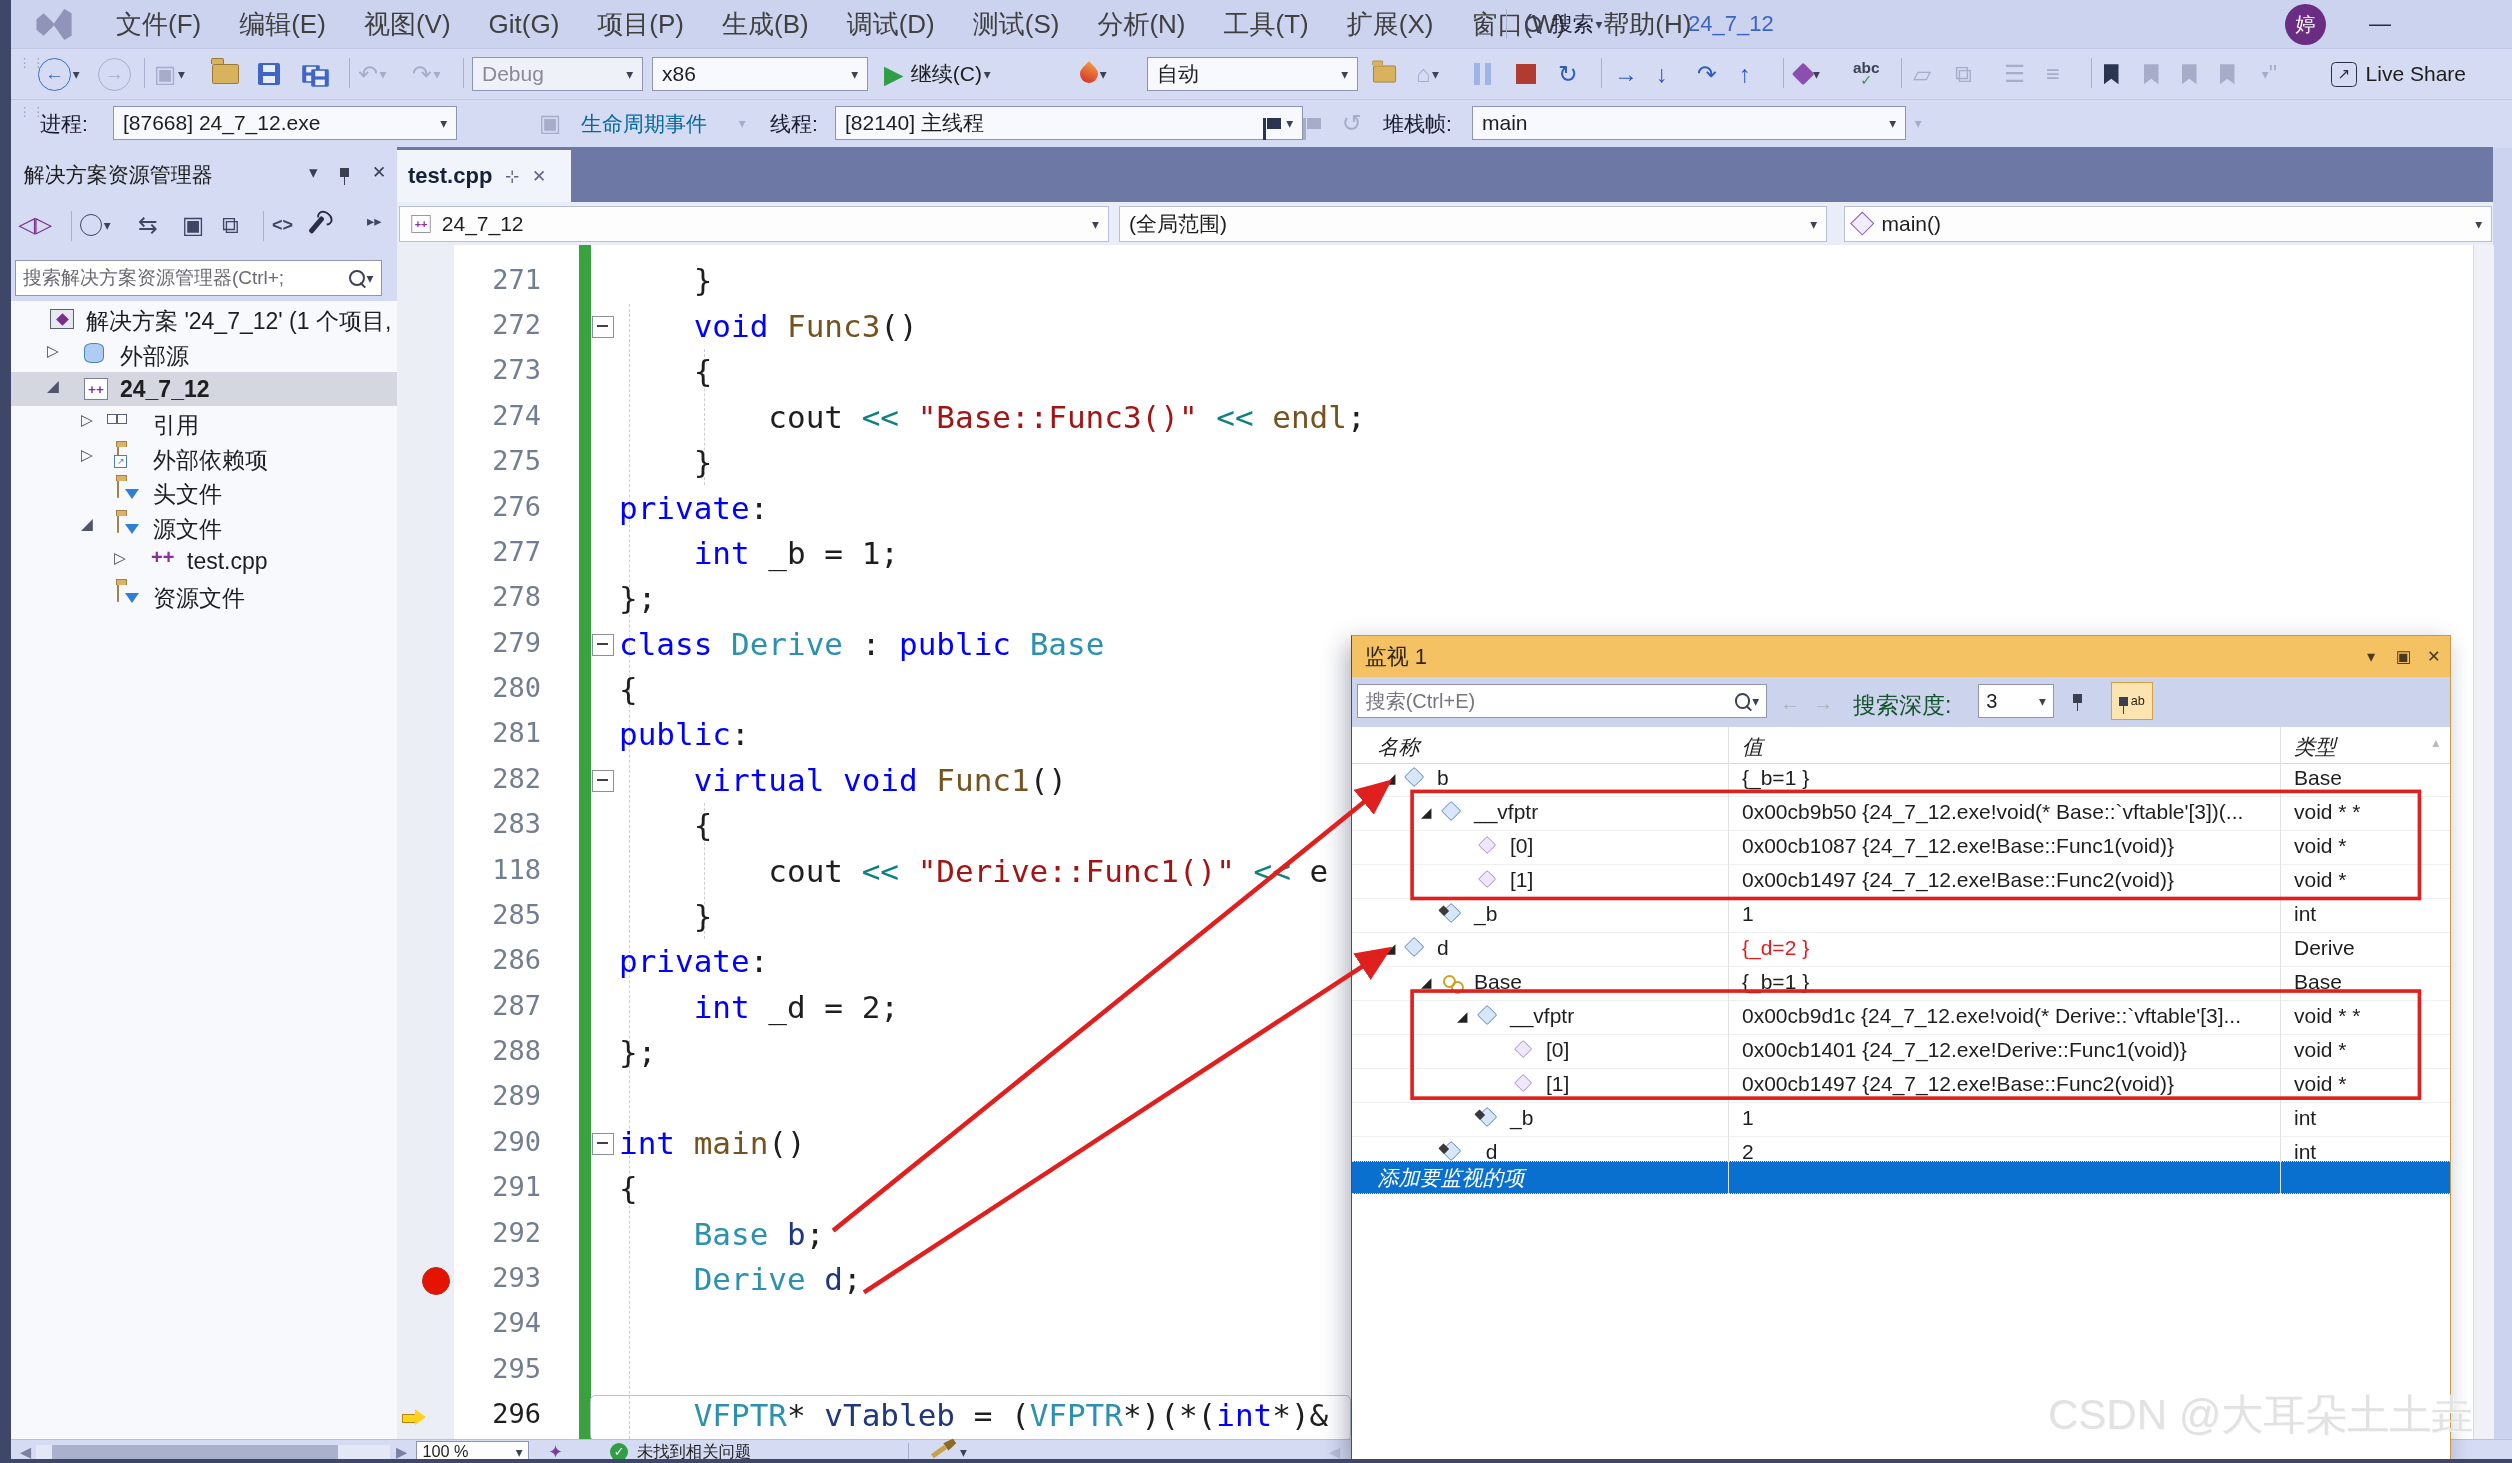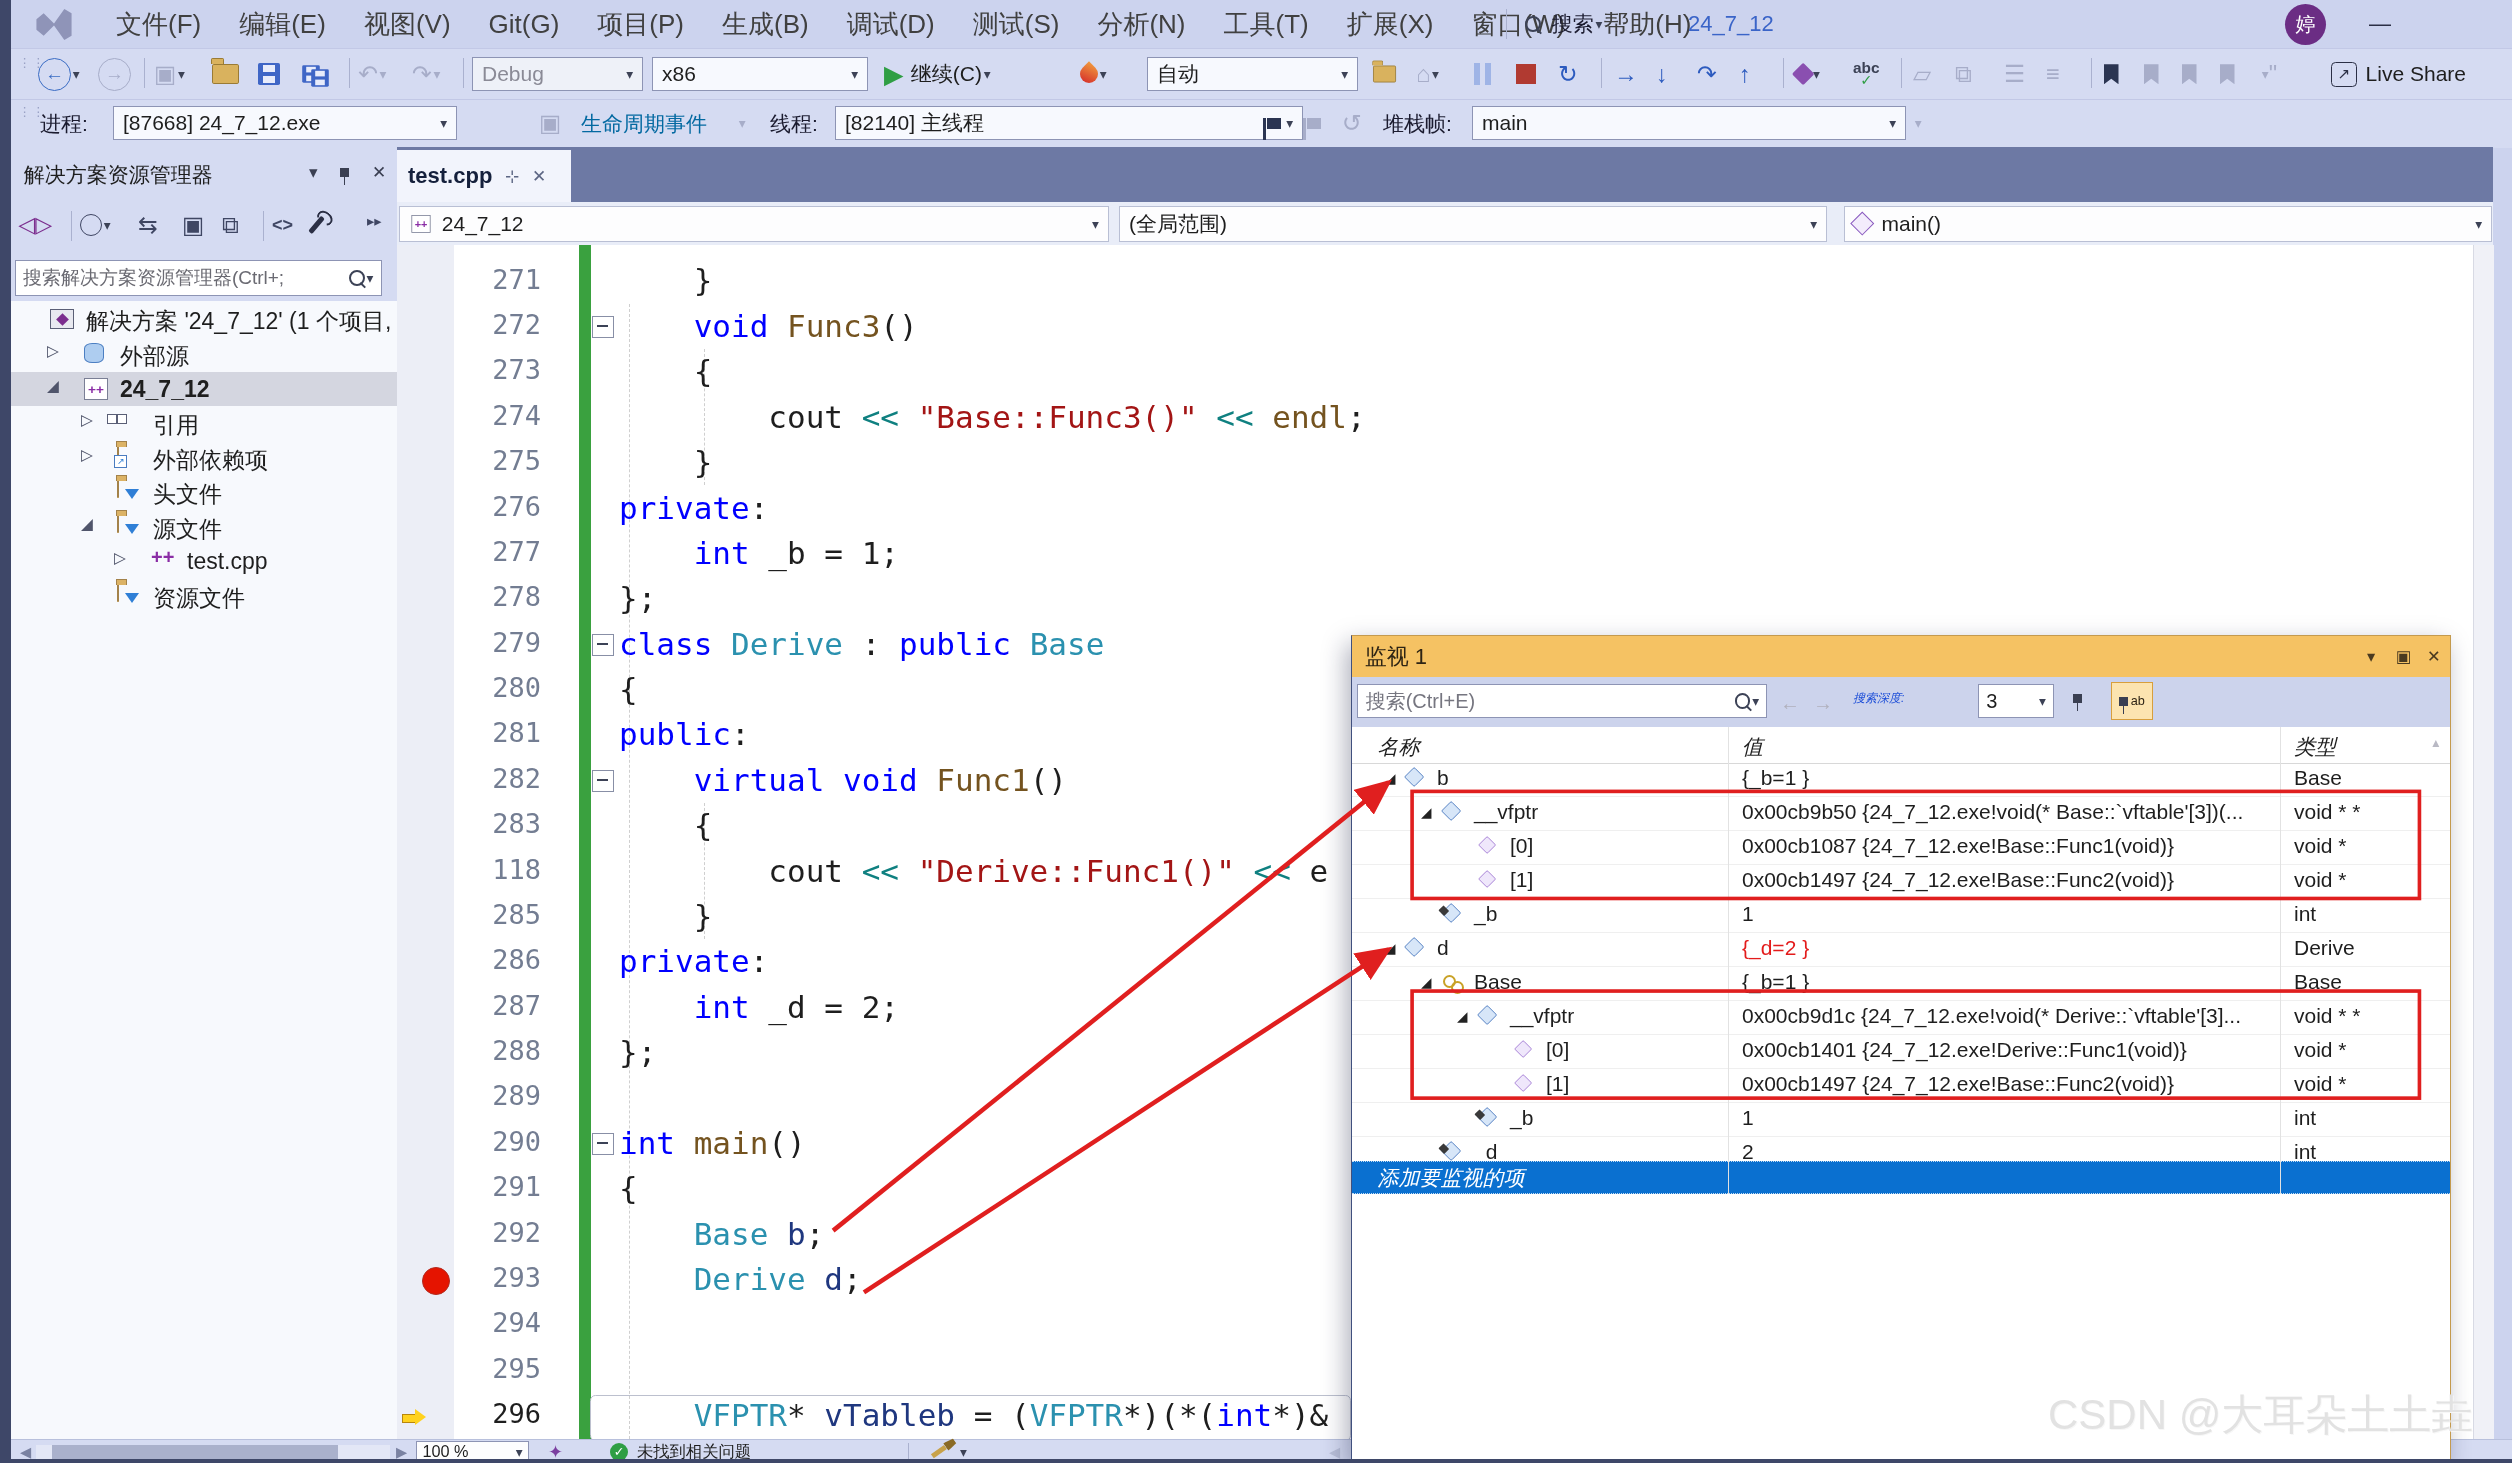--- a/index.html
+++ b/index.html
@@ -588,21 +588,21 @@
     <span class="wt-btn" style="left:1044px;">▣</span>
     <span class="wt-btn" style="left:1075px;">✕</span>
     <div id="watch-toolbar">
       <div id="watch-search">
         <span>搜索(Ctrl+E)</span>
         <span class="mag" style="margin-left:auto;"></span>
         <span class="caret">▾</span>
       </div>
       <span class="abs" style="left:428px;top:14.5px;color:#b0b0bc;font-size:20px;">←</span>
       <span class="abs" style="left:461px;top:14.5px;color:#b0b0bc;font-size:20px;">→</span>
-      <span class="abs" style="left:501px;top:12.7px;font-size:12px;color:#1d4ed8;font-style:italic;">搜索深度:</span>
+      <span class="abs" style="left:501px;top:12.7px;font-size:23px;color:#14532d;">搜索深度:</span>
       <div id="wd-combo">
         <span>3</span>
           <span class="caret" style="margin-left:auto;">▾</span>
       </div>
       <span class="abs" style="left:721px;top:12.7px;"><span class="pin"></span></span>
       <div id="wd-abpin"><span class="pin" style="margin-right:2.7px;"></span>ab</div>
     </div>
     <div id="watch-header">
       <span class="wh-cell" style="left:25.4px;">名称</span>
       <span class="wh-cell" style="left:390px;">值</span>

